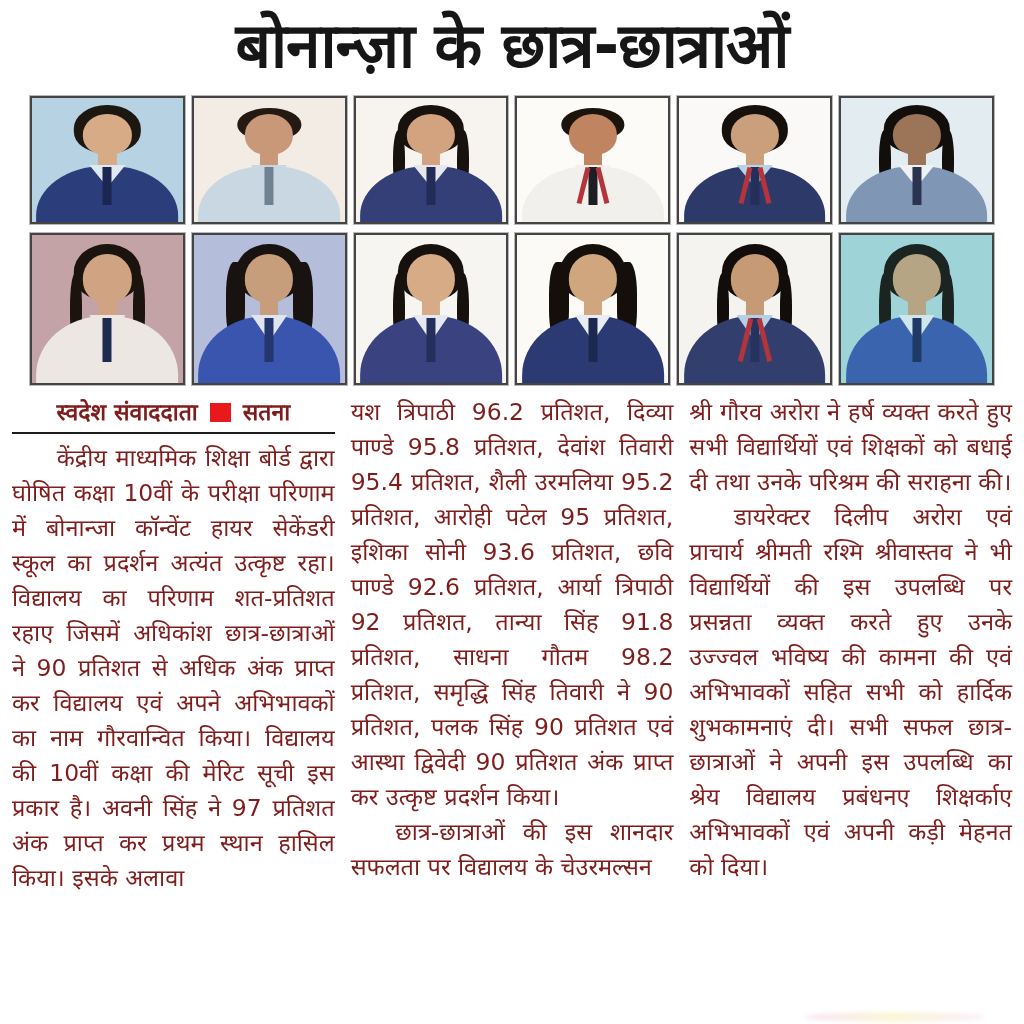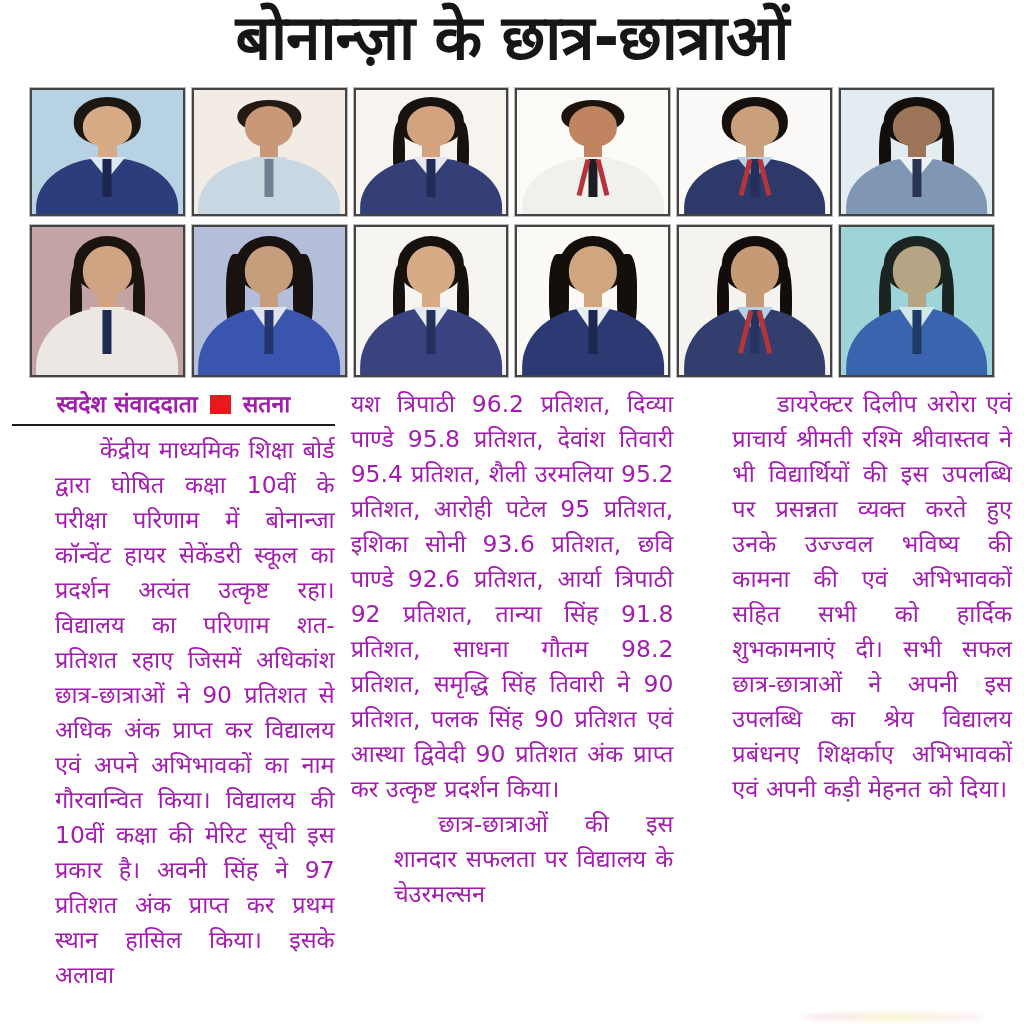--- a/index.html
+++ b/index.html
@@ -8,21 +8,21 @@
     width: 1024px; height: 1024px;
     background: #ffffff;
     color: #141414;
     font-family: "DejaVu Sans", sans-serif;
     overflow: hidden;
     position: relative;
   }
 
   
   .headline {
-    margin: 0; padding: 2px 10px 0;
+    margin: 8px; padding: 2px 10px 0;
     text-align: center;
     font-size: 62px; line-height: 72px;
     font-weight: bold; letter-spacing: -1px;
     color: #161616;
   }
 
   
   .photo-grid { margin: 14px 30px 0; display: flex; flex-direction: column; gap: 9px; }
   .photo-row { display: flex; gap: 7px; }
   .photo-cell {
@@ -44,23 +44,23 @@
   .av-side.l { left: 21%; } .av-side.r { right: 21%; }
   .av-torso { bottom: -2%; left: 50%; transform: translateX(-50%); width: 94%; height: 47%; border-radius: 48% 48% 0 0 / 85% 85% 0 0; z-index: 3; }
   .av-vee   { top: 54%; left: 50%; transform: translateX(-50%); width: 24%; height: 18%; clip-path: polygon(0 0, 100% 0, 50% 100%); z-index: 4; }
   .av-tie   { top: 56%; left: 50%; transform: translateX(-50%); width: 6%; height: 30%; z-index: 5; }
   .av-lan   { top: 56%; width: 3%; height: 30%; background: #b3343a; z-index: 6; }
   .av-lan.l { left: 42%; transform: rotate(14deg); }
   .av-lan.r { right: 42%; transform: rotate(-14deg); }
 
   
   .content { display: flex; gap: 16px; margin: 10px 12px 0; }
-  .col { flex: 1; font-size: 23.5px; line-height: 35px; text-align: justify; color: #a21caf; }
+  .col { flex: 1; font-size: 23.5px; line-height: 35px; text-align: justify; color: #7f1d1d; }
   .col p { margin: 0; }
-  .col p.indent { text-indent: 1.9em; margin-left: 43px; }
+  .col p.indent { text-indent: 1.9em; }
   .byline {
     display: flex; justify-content: center; align-items: center; gap: 12px;
     font-weight: bold; font-size: 23px; line-height: 30px; padding-top: 2px;
   }
   .byline .sq { width: 21px; height: 19px; display: inline-block; }
   .byline-rule { border: none; border-top: 2.5px solid #1c1c1c; margin: 5px 0 7px; }
 
   .smudge {
     position: absolute; right: 40px; bottom: 2px; width: 180px; height: 10px;
     background: linear-gradient(90deg, rgba(230,150,220,.25), rgba(240,230,120,.3), rgba(230,160,210,.2));
@@ -211,18 +211,19 @@
     <hr class="byline-rule">
     <p class="indent">केंद्रीय माध्यमिक शिक्षा बोर्ड द्वारा घोषित कक्षा 10वीं के परीक्षा परिणाम में बोनान्जा कॉन्वेंट हायर सेकेंडरी स्कूल का प्रदर्शन अत्यंत उत्कृष्ट रहा। विद्यालय का परिणाम शत-प्रतिशत रहाए जिसमें अधिकांश छात्र-छात्राओं ने 90 प्रतिशत से अधिक अंक प्राप्त कर विद्यालय एवं अपने अभिभावकों का नाम गौरवान्वित किया। विद्यालय की 10वीं कक्षा की मेरिट सूची इस प्रकार है। अवनी सिंह ने 97 प्रतिशत अंक प्राप्त कर प्रथम स्थान हासिल किया। इसके अलावा</p>
   </div>
 
   <div class="col">
     <p>यश त्रिपाठी 96.2 प्रतिशत, दिव्या पाण्डे 95.8 प्रतिशत, देवांश तिवारी 95.4 प्रतिशत, शैली उरमलिया 95.2 प्रतिशत, आरोही पटेल 95 प्रतिशत, इशिका सोनी 93.6 प्रतिशत, छवि पाण्डे 92.6 प्रतिशत, आर्या त्रिपाठी 92 प्रतिशत, तान्या सिंह 91.8 प्रतिशत, साधना गौतम 98.2 प्रतिशत, समृद्धि सिंह तिवारी ने 90 प्रतिशत, पलक सिंह 90 प्रतिशत एवं आस्था द्विवेदी 90 प्रतिशत अंक प्राप्त कर उत्कृष्ट प्रदर्शन किया।</p>
     <p class="indent">छात्र-छात्राओं की इस शानदार सफलता पर विद्यालय के चेउरमल्सन</p>
   </div>
 
   <div class="col">
+    <p>श्री गौरव अरोरा ने हर्ष व्यक्त करते हुए सभी विद्यार्थियों एवं शिक्षकों को बधाई दी तथा उनके परिश्रम की सराहना की।</p>
     <p class="indent">डायरेक्टर दिलीप अरोरा एवं प्राचार्य श्रीमती रश्मि श्रीवास्तव ने भी विद्यार्थियों की इस उपलब्धि पर प्रसन्नता व्यक्त करते हुए उनके उज्ज्वल भविष्य की कामना की एवं अभिभावकों सहित सभी को हार्दिक शुभकामनाएं दी। सभी सफल छात्र-छात्राओं ने अपनी इस उपलब्धि का श्रेय विद्यालय प्रबंधनए शिक्षर्काए अभिभावकों एवं अपनी कड़ी मेहनत को दिया।</p>
   </div>
 
 </div>
 
 <div class="smudge"></div>
 
 </body></html>

